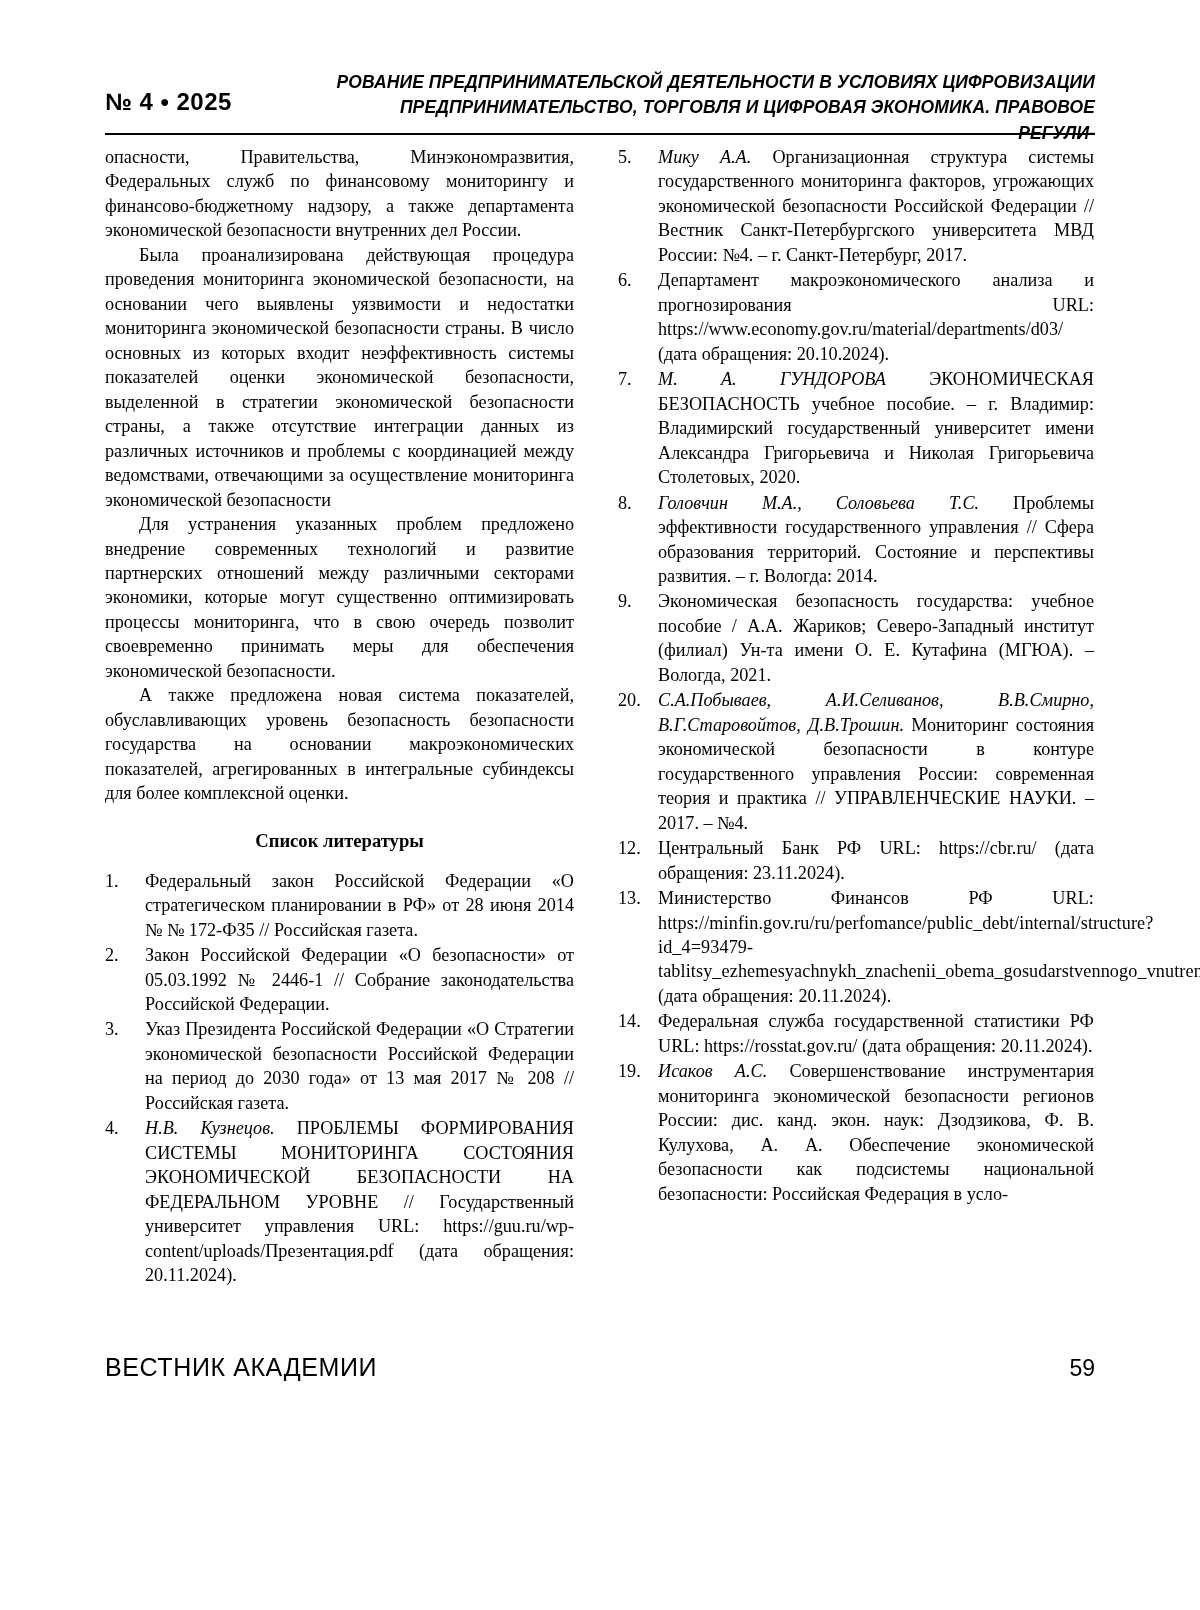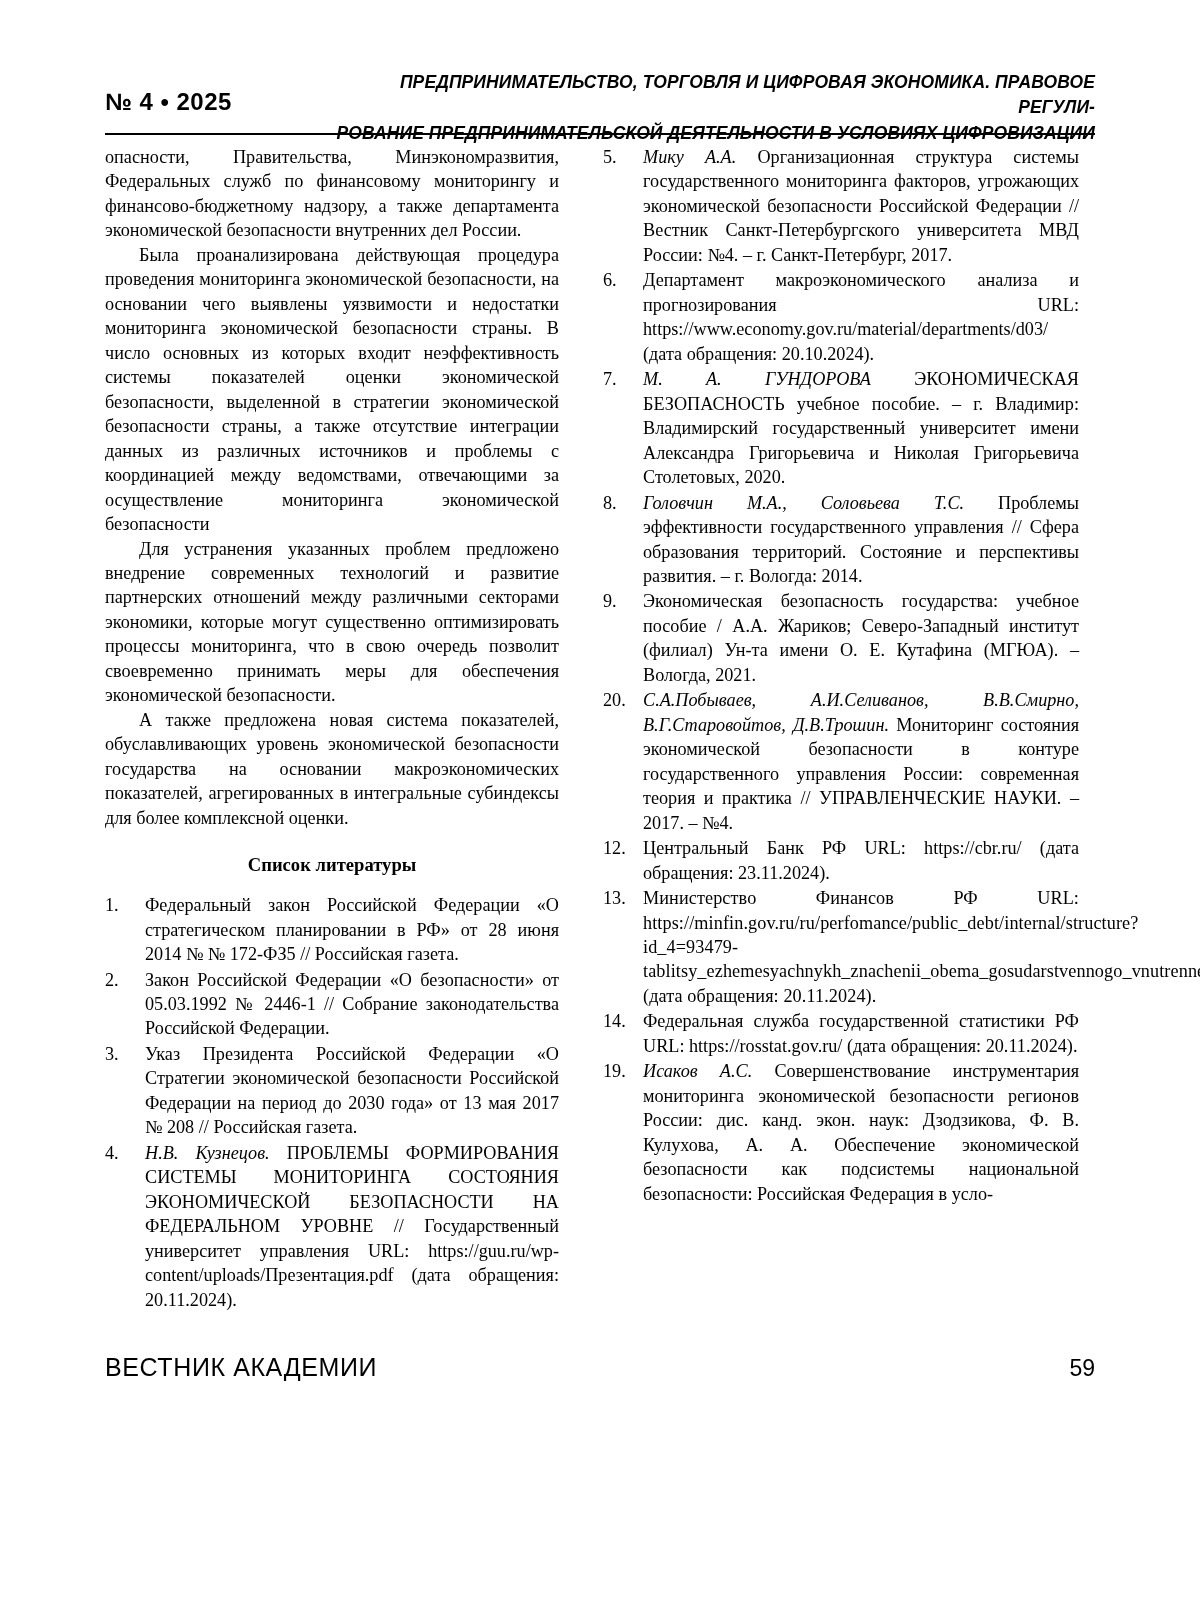--- a/index.html
+++ b/index.html
@@ -53,21 +53,21 @@
     left: 105px;
     right: 105px;
     top: 133px;
     border-top: 2px solid #000;
   }
 
   
   .columns {
     position: absolute;
     left: 105px;
-    right: 121px;
+    right: 106px;
     top: 145px;
     display: flex;
     gap: 44px;
   }
   .col {
     width: 476px;
     font-size: 18.2px;
     line-height: 1.345;
     text-align: justify;
     text-justify: inter-word;
@@ -133,33 +133,33 @@
   }
 </style>
 </head>
 <body>
 
 <div class="page">
 
   <div class="header">
     <div class="issue">№ 4 • 2025</div>
     <div class="header-title">
+      <div>РОВАНИЕ ПРЕДПРИНИМАТЕЛЬСКОЙ ДЕЯТЕЛЬНОСТИ В УСЛОВИЯХ ЦИФРОВИЗАЦИИ</div>
       <div>ПРЕДПРИНИМАТЕЛЬСТВО, ТОРГОВЛЯ И ЦИФРОВАЯ ЭКОНОМИКА. ПРАВОВОЕ РЕГУЛИ-</div>
-      <div>РОВАНИЕ ПРЕДПРИНИМАТЕЛЬСКОЙ ДЕЯТЕЛЬНОСТИ В УСЛОВИЯХ ЦИФРОВИЗАЦИИ</div>
     </div>
   </div>
   <div class="header-rule"></div>
 
   <div class="columns">
 
     <div class="col">
       <p class="noindent">опасности, Правительства, Минэкономразвития, Федеральных служб по финансовому мониторингу и финансово-бюджетному надзору, а также департамента экономической безопасности внутренних дел России.</p>
       <p>Была проанализирована действующая процедура проведения мониторинга экономической безопасности, на основании чего выявлены уязвимости и недостатки мониторинга экономической безопасности страны. В число основных из которых входит неэффективность системы показателей оценки экономической безопасности, выделенной в стратегии экономической безопасности страны, а также отсутствие интеграции данных из различных источников и проблемы с координацией между ведомствами, отвечающими за осуществление мониторинга экономической безопасности</p>
       <p>Для устранения указанных проблем предложено внедрение современных технологий и развитие партнерских отношений между различными секторами экономики, которые могут существенно оптимизировать процессы мониторинга, что в свою очередь позволит своевременно принимать меры для обеспечения экономической безопасности.</p>
-      <p>А также предложена новая система показателей, обуславливающих уровень экономической безопасности государства на основании макроэкономических показателей, агрегированных в интегральные субиндексы для более комплексной оценки.</p>
+      <p>А также предложена новая система показателей, обуславливающих уровень безопасность безопасности государства на основании макроэкономических показателей, агрегированных в интегральные субиндексы для более комплексной оценки.</p>
 
       <div class="section-title">Список литературы</div>
 
       <ol class="refs">
         <li>
           <span class="num">1.</span><span class="it"></span><span>Федеральный закон Российской Федерации «О стратегическом планировании в РФ» от 28 июня 2014 № № 172-ФЗ5 // Российская газета.</span>
         </li>
         <li>
           <span class="num">2.</span><span class="it"></span><span>Закон Российской Федерации «О безопасности» от 05.03.1992 № 2446-1 // Собрание законодательства Российской Федерации.</span>
         </li>

